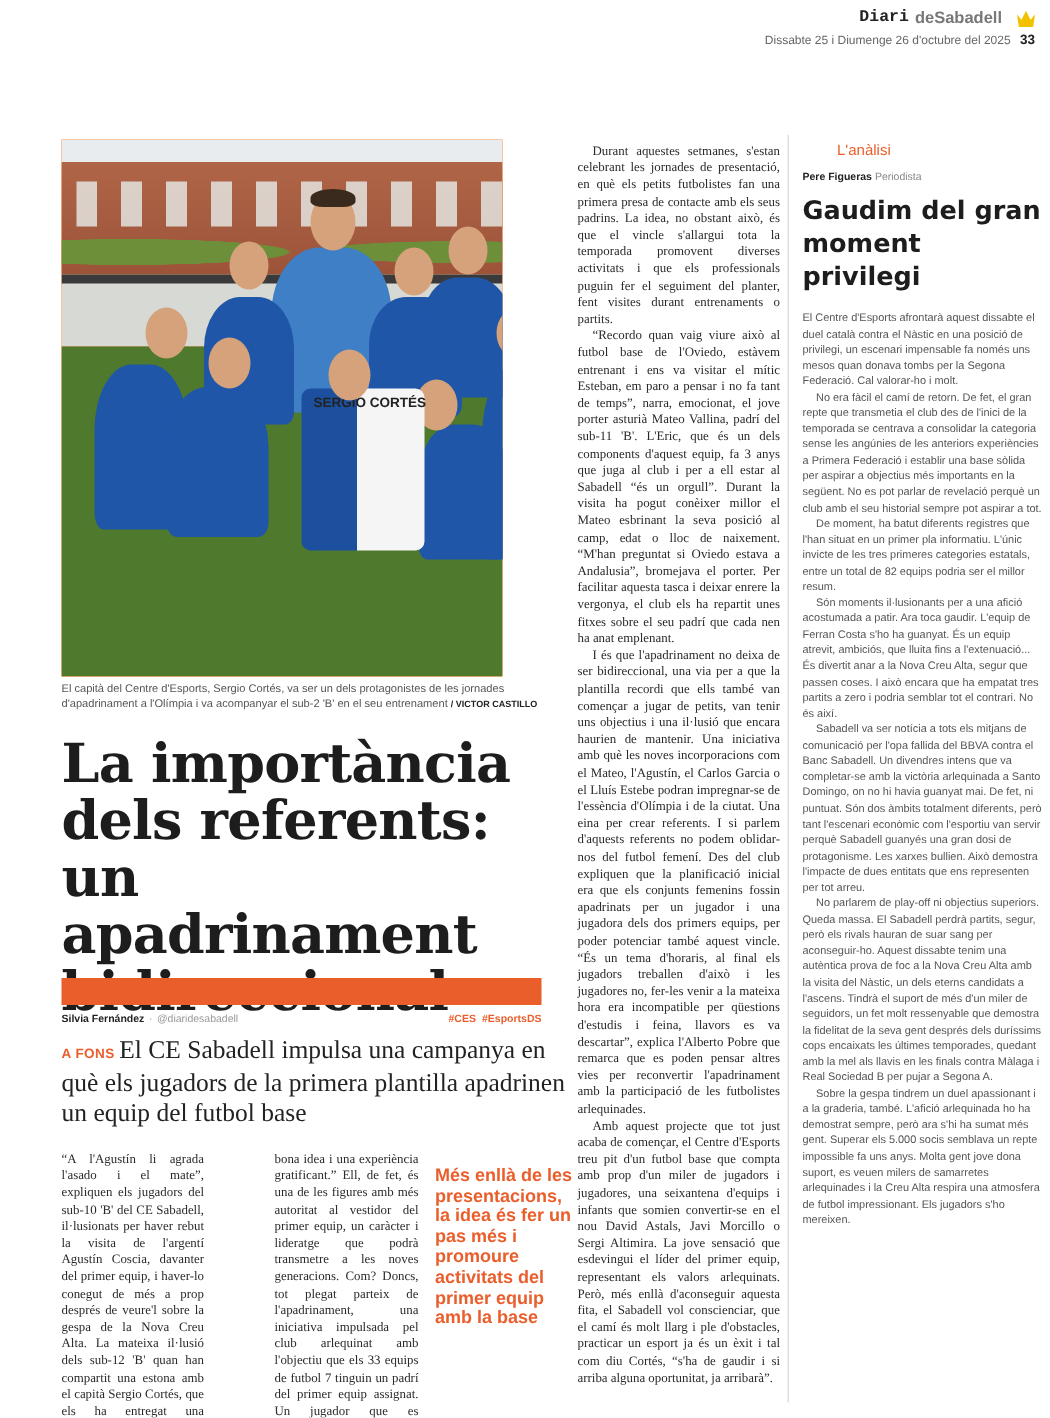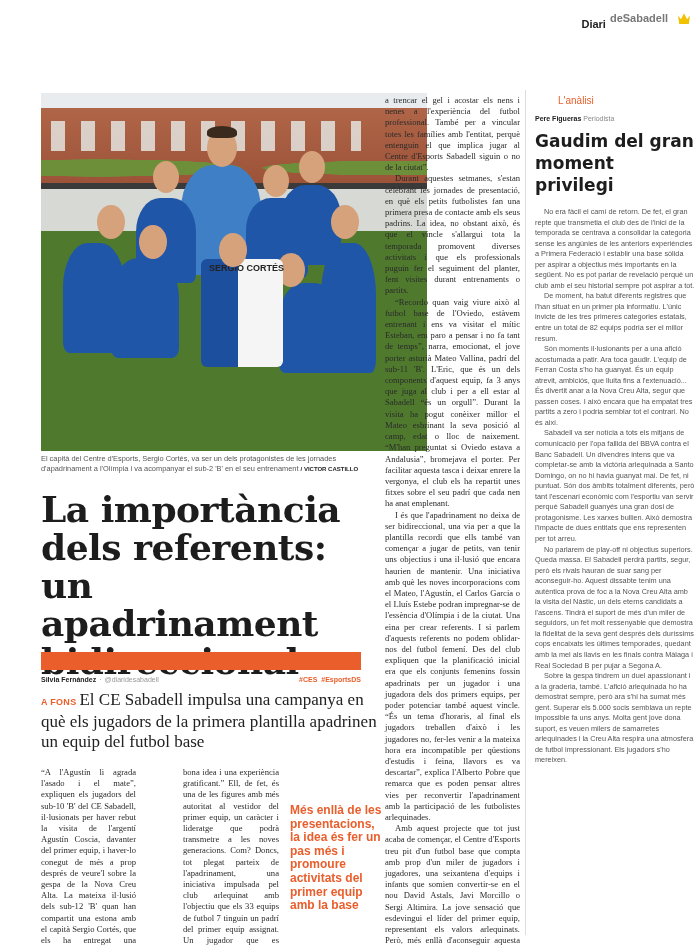--- a/index.html
+++ b/index.html
@@ -1,28 +1,28 @@
 <!DOCTYPE html>
 <html><head>
 <meta charset="utf-8">
 <style>
   * { box-sizing: border-box; margin: 0; padding: 0; }
   html, body { width: 700px; height: 945px; background: #ffffff; overflow: hidden; }
   body { position: relative; font-family: "Liberation Serif", serif; color: #222; }
 
   .masthead { position: absolute; top: 6px; right: 10px; text-align: right; width: 300px; }
   .mast-line1 { display: flex; justify-content: flex-end; align-items: center; gap: 4px; font-family: "Liberation Sans", sans-serif; font-size: 11px; color: #333; }
-  .mast-brand-bold { font-family: Liberation Sans, sans-serif; font-weight: bold; color: #222; font-size: 11px; margin-top: 12px; }
+  .mast-brand-bold { font-family: Liberation Mono, monospace; font-weight: bold; color: #222; font-size: 11px; }
   .mast-brand-light { font-family: "Liberation Sans", sans-serif; color: #777; font-size: 11px; font-weight: bold; }
   .crown-icon { width: 12px; height: 12px; background: #f2c200; clip-path: polygon(0 30%, 25% 60%, 50% 10%, 75% 60%, 100% 30%, 90% 100%, 10% 100%); display: inline-block; margin-left: 6px; }
   .mast-line2 { font-family: "Liberation Sans", sans-serif; font-size: 8px; color: #666; margin-top: 3px; }
   .page-number { font-weight: bold; color: #222; font-size: 9px; margin-left: 4px; }
 
   
-  .photo { position: absolute; left: 41px; top: 93px; width: 386px; height: 358px; overflow: hidden; background: #f97316; }
+  .photo { position: absolute; left: 41px; top: 93px; width: 294px; height: 358px; overflow: hidden; background: #f97316; }
   .photo .sky { position: absolute; left: 0; top: 0; width: 100%; height: 20px; background: #e8ecef; }
   .photo .building { position: absolute; left: 0; top: 15px; width: 100%; height: 75px; background: linear-gradient(#b06548, #9c5338); }
   .photo .windows { position: absolute; left: 10px; top: 28px; width: 310px; height: 30px; background: repeating-linear-gradient(90deg, #e4e4e0 0 14px, transparent 14px 30px); opacity: .85; }
   .photo .trees { position: absolute; left: 0; top: 55px; width: 100%; height: 40px; background: radial-gradient(ellipse at 15% 50%, #6d8f3a 0 30%, transparent 31%), radial-gradient(ellipse at 90% 50%, #6d8f3a 0 25%, transparent 26%); }
   .photo .fence { position: absolute; left: 0; top: 90px; width: 100%; height: 48px; background: #d7d9d4; border-top: 6px solid #3a3a3a; }
   .photo .pitch { position: absolute; left: 0; top: 138px; width: 100%; height: 220px; background: #4f7a2e; }
   .photo .player { position: absolute; border-radius: 40% 40% 10% 10%; background: #1f56a8; }
   .photo .head { position: absolute; border-radius: 50%; background: #d6a27c; }
   .photo .hair { position: absolute; border-radius: 50% 50% 30% 30%; background: #3a2a1e; }
   .photo .jersey { position: absolute; left: 160px; top: 166px; width: 82px; height: 108px; background: linear-gradient(90deg, #1c4f9e 0 45%, #f5f5f5 45% 100%); border-radius: 6px; }
@@ -46,40 +46,44 @@
   .subhead-kicker { font-family: "Liberation Sans", sans-serif; font-weight: bold; font-size: 9px; color: #ea5e2c; letter-spacing: .3px; margin-right: 3px; }
 
   .col { position: absolute; font-family: "Liberation Serif", serif; font-size: 8.6px; line-height: 11.2px; color: #2a2a2a; text-align: justify; hyphens: auto; }
   .col p { text-indent: 10px; }
   .col p.first { text-indent: 0; }
   .lead-bold { font-weight: normal; }
   .col1 { left: 41px; top: 767px; width: 95px; }
   .col2 { left: 183px; top: 767px; width: 96px; }
   .col3 { left: 385px; top: 95px; width: 135px; }
 
-  .pullquote { position: absolute; left: 290px; top: 804px; width: 92px; font-family: "Liberation Sans", sans-serif; font-weight: bold; font-size: 12px; line-height: 13.6px; color: #ea5e2c; }
+  .pullquote { position: absolute; left: 290px; top: 777px; width: 92px; font-family: "Liberation Sans", sans-serif; font-weight: bold; font-size: 12px; line-height: 13.6px; color: #ea5e2c; }
 
   .divider { position: absolute; left: 525px; top: 90px; width: 1px; height: 845px; background: #ddd; }
 
   .analysis-kicker { position: absolute; left: 558px; top: 95px; font-family: "Liberation Sans", sans-serif; font-weight: normal; font-size: 10px; color: #ea5e2c; }
   .analysis-author { position: absolute; left: 535px; top: 115px; font-family: "Liberation Sans", sans-serif; font-size: 7px; color: #888; }
   .analysis-author b { color: #222; }
   .analysis-title { position: absolute; left: 535px; top: 130px; width: 160px; font-family: "DejaVu Sans", sans-serif; font-size: 17px; line-height: 22px; color: #1d1d1d; }
   .analysis-body { position: absolute; left: 535px; top: 207px; width: 160px; font-family: "Liberation Sans", sans-serif; font-size: 7.3px; line-height: 10.55px; color: #555; }
   .analysis-body p { text-indent: 9px; }
   .analysis-body p.first { text-indent: 0; }
 </style>
 </head>
 <body>
 
 <header class="masthead">
   <div class="mast-line1">
     <span class="mast-brand-bold">Diari</span>
       <span class="mast-brand-light">deSabadell</span>
     <span class="crown-icon"></span>
+  </div>
+  <div class="mast-line2">
+    <span>Dissabte 25 i Diumenge 26 d'octubre del 2025</span>
+    <span class="page-number">33</span>
   </div>
 </header>
 
 <figure class="photo">
   <div class="sky"></div>
   <div class="building"></div>
   <div class="windows"></div>
   <div class="trees"></div>
   <div class="fence"></div>
   <div class="pitch"></div>
@@ -135,36 +139,36 @@
 
 </div>
 
 <div class="col col2">
   <p class="first">bona idea i una experiència gratificant.” Ell, de fet, és una de les figures amb més autoritat al vestidor del primer equip, un caràcter i lideratge que podrà transmetre a les noves generacions. Com? Doncs, tot plegat parteix de l'apadrinament, una iniciativa impulsada pel club arlequinat amb l'objectiu que els 33 equips de futbol 7 tinguin un padrí del primer equip assignat. Un jugador que es converteixi en la seva figura de referència; en paraules d'Alberto Pobre, director del FutbaseCES “una proposta per</p>
 </div>
 
 <div class="pullquote">Més enllà de les presentacions, la idea és fer un pas més i promoure activitats del primer equip amb la base</div>
 
 <div class="col col3">
-  <p class="first">a trencar el gel i acostar els nens i nenes a l'experiència del futbol professional. També per a vincular totes les famílies amb l'entitat, perquè entenguin el que implica jugar al Centre d'Esports Sabadell siguin o no de la ciutat”.</p>
   <p>Durant aquestes setmanes, s'estan celebrant les jornades de presentació, en què els petits futbolistes fan una primera presa de contacte amb els seus padrins. La idea, no obstant això, és que el vincle s'allargui tota la temporada promovent diverses activitats i que els professionals puguin fer el seguiment del planter, fent visites durant entrenaments o partits.</p>
   <p>“Recordo quan vaig viure això al futbol base de l'Oviedo, estàvem entrenant i ens va visitar el mític Esteban, em paro a pensar i no fa tant de temps”, narra, emocionat, el jove porter asturià Mateo Vallina, padrí del sub-11 'B'. L'Eric, que és un dels components d'aquest equip, fa 3 anys que juga al club i per a ell estar al Sabadell “és un orgull”. Durant la visita ha pogut conèixer millor el Mateo esbrinant la seva posició al camp, edat o lloc de naixement. “M'han preguntat si Oviedo estava a Andalusia”, bromejava el porter. Per facilitar aquesta tasca i deixar enrere la vergonya, el club els ha repartit unes fitxes sobre el seu padrí que cada nen ha anat emplenant.</p>
   <p>I és que l'apadrinament no deixa de ser bidireccional, una via per a que la plantilla recordi que ells també van començar a jugar de petits, van tenir uns objectius i una il·lusió que encara haurien de mantenir. Una iniciativa amb què les noves incorporacions com el Mateo, l'Agustín, el Carlos Garcia o el Lluís Estebe podran impregnar-se de l'essència d'Olímpia i de la ciutat. Una eina per crear referents. I si parlem d'aquests referents no podem oblidar-nos del futbol femení. Des del club expliquen que la planificació inicial era que els conjunts femenins fossin apadrinats per un jugador i una jugadora dels dos primers equips, per poder potenciar també aquest vincle. “És un tema d'horaris, al final els jugadors treballen d'això i les jugadores no, fer-les venir a la mateixa hora era incompatible per qüestions d'estudis i feina, llavors es va descartar”, explica l'Alberto Pobre que remarca que es poden pensar altres vies per reconvertir l'apadrinament amb la participació de les futbolistes arlequinades.</p>
   <p>Amb aquest projecte que tot just acaba de començar, el Centre d'Esports treu pit d'un futbol base que compta amb prop d'un miler de jugadors i jugadores, una seixantena d'equips i infants que somien convertir-se en el nou David Astals, Javi Morcillo o Sergi Altimira. La jove sensació que esdevingui el líder del primer equip, representant els valors arlequinats. Però, més enllà d'aconseguir aquesta fita, el Sabadell vol conscienciar, que el camí és molt llarg i ple d'obstacles, practicar un esport ja és un èxit i tal com diu Cortés, “s'ha de gaudir i si arriba alguna oportunitat, ja arribarà”.</p>
 </div>
 
 <div class="divider"></div>
 
 <aside>
   <div class="analysis-kicker">L'anàlisi</div>
   <div class="analysis-author">
     <b>Pere Figueras</b> <span>Periodista</span>
   </div>
   <h2 class="analysis-title">Gaudim del gran moment privilegi</h2>
   <div class="analysis-body">
+    <p class="first">El Centre d'Esports afrontarà aquest dissabte el duel català contra el Nàstic en una posició de privilegi, un escenari impensable fa només uns mesos quan donava tombs per la Segona Federació. Cal valorar-ho i molt.</p>
     <p>No era fàcil el camí de retorn. De fet, el gran repte que transmetia el club des de l'inici de la temporada se centrava a consolidar la categoria sense les angúnies de les anteriors experiències a Primera Federació i establir una base sòlida per aspirar a objectius més importants en la següent. No es pot parlar de revelació perquè un club amb el seu historial sempre pot aspirar a tot.</p>
     <p>De moment, ha batut diferents registres que l'han situat en un primer pla informatiu. L'únic invicte de les tres primeres categories estatals, entre un total de 82 equips podria ser el millor resum.</p>
     <p>Són moments il·lusionants per a una afició acostumada a patir. Ara toca gaudir. L'equip de Ferran Costa s'ho ha guanyat. És un equip atrevit, ambiciós, que lluita fins a l'extenuació... És divertit anar a la Nova Creu Alta, segur que passen coses. I això encara que ha empatat tres partits a zero i podria semblar tot el contrari. No és així.</p>
     <p>Sabadell va ser notícia a tots els mitjans de comunicació per l'opa fallida del BBVA contra el Banc Sabadell. Un divendres intens que va completar-se amb la victòria arlequinada a Santo Domingo, on no hi havia guanyat mai. De fet, ni puntuat. Són dos àmbits totalment diferents, però tant l'escenari econòmic com l'esportiu van servir perquè Sabadell guanyés una gran dosi de protagonisme. Les xarxes bullien. Això demostra l'impacte de dues entitats que ens representen per tot arreu.</p>
     <p>No parlarem de play-off ni objectius superiors. Queda massa. El Sabadell perdrà partits, segur, però els rivals hauran de suar sang per aconseguir-ho. Aquest dissabte tenim una autèntica prova de foc a la Nova Creu Alta amb la visita del Nàstic, un dels eterns candidats a l'ascens. Tindrà el suport de més d'un miler de seguidors, un fet molt ressenyable que demostra la fidelitat de la seva gent després dels duríssims cops encaixats les últimes temporades, quedant amb la mel als llavis en les finals contra Màlaga i Real Sociedad B per pujar a Segona A.</p>
     <p>Sobre la gespa tindrem un duel apassionant i a la graderia, també. L'afició arlequinada ho ha demostrat sempre, però ara s'hi ha sumat més gent. Superar els 5.000 socis semblava un repte impossible fa uns anys. Molta gent jove dona suport, es veuen milers de samarretes arlequinades i la Creu Alta respira una atmosfera de futbol impressionant. Els jugadors s'ho mereixen.</p>
   </div>
 </aside>
 
 </body></html>

